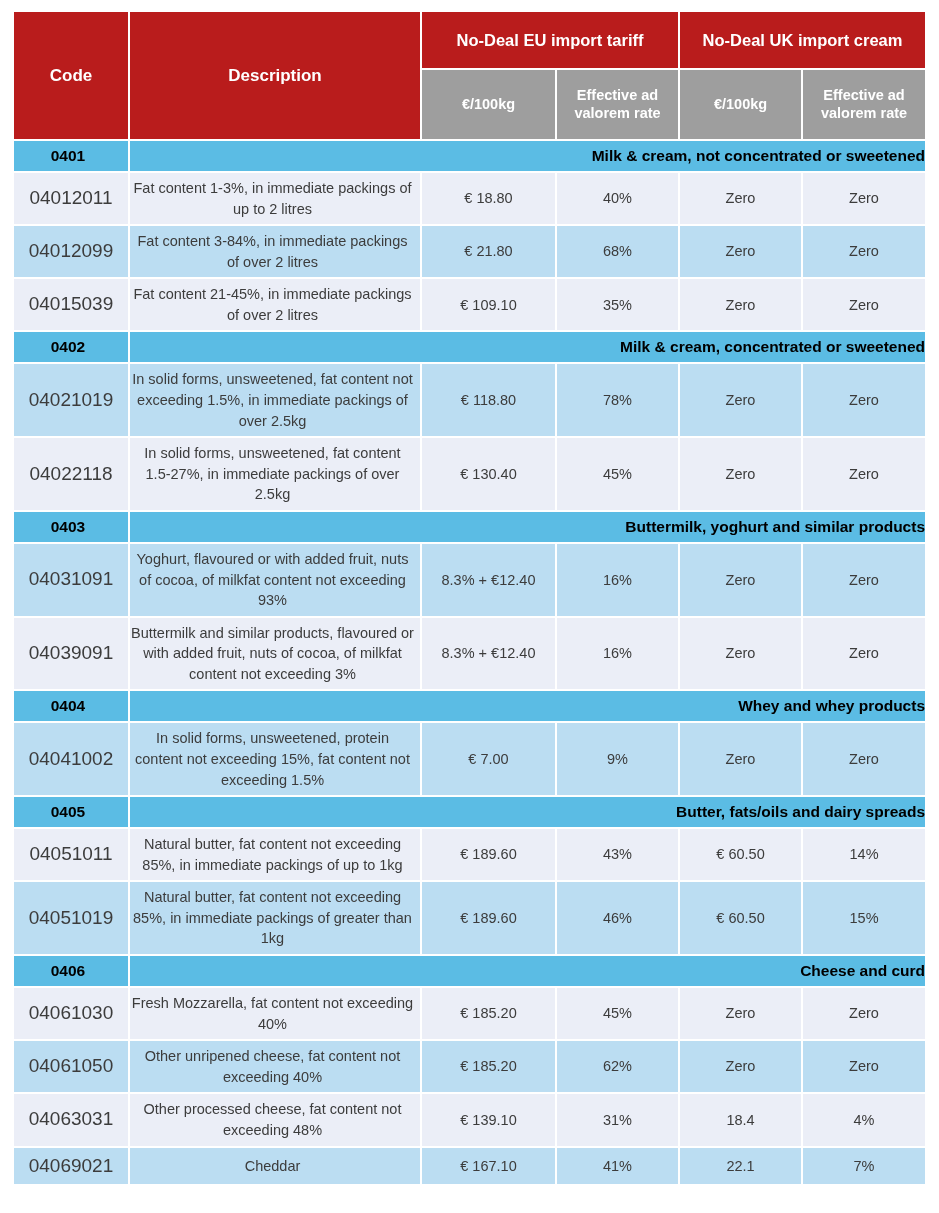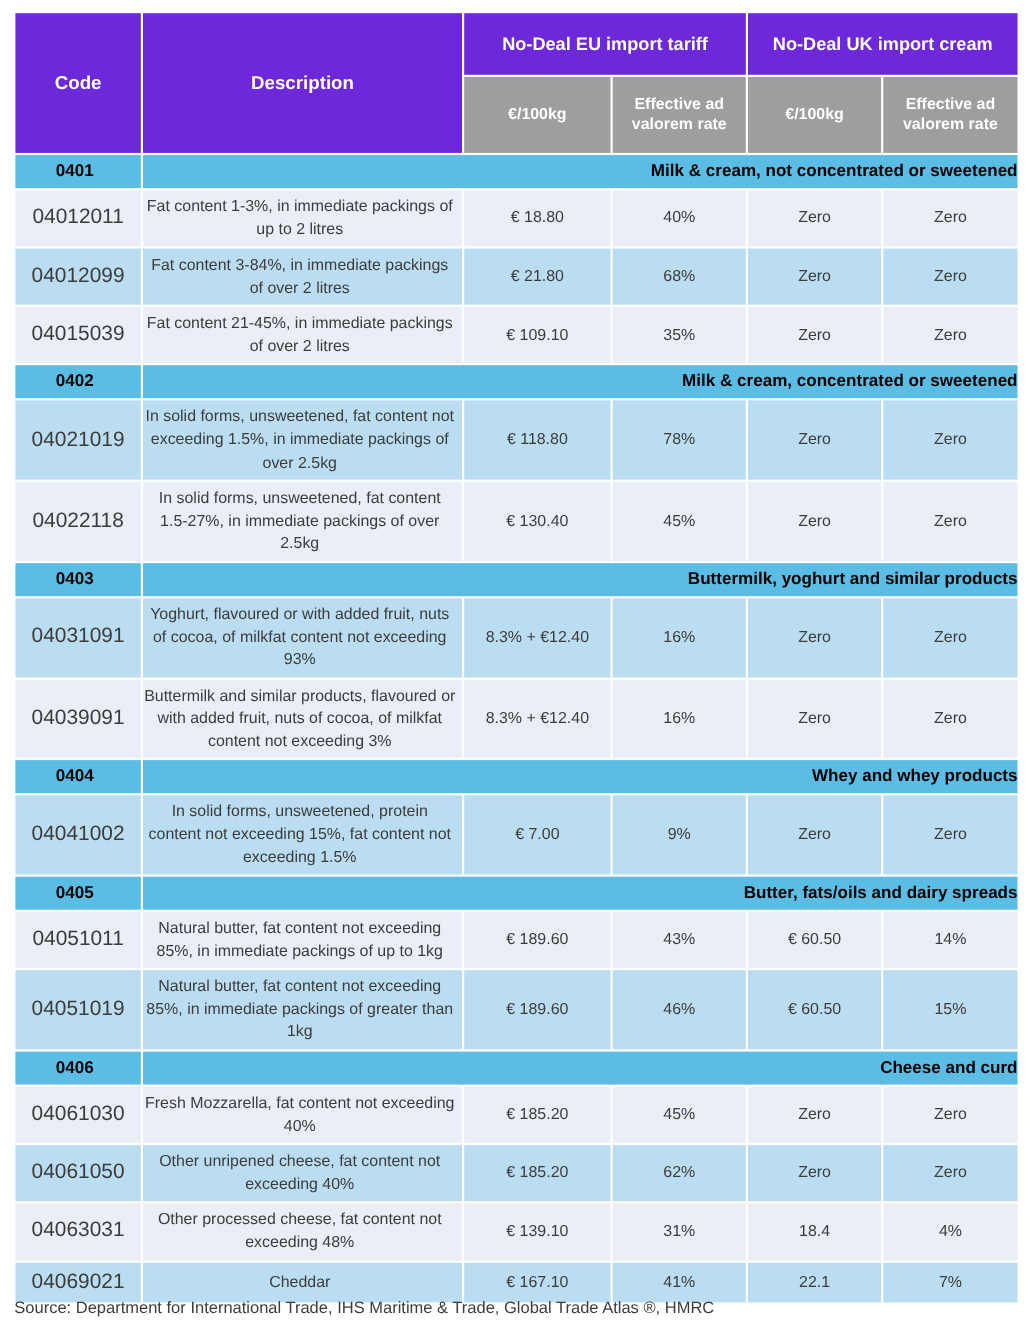--- a/index.html
+++ b/index.html
@@ -33,21 +33,21 @@
   
   col.c-code  { width: 114px; }
   col.c-desc  { width: 290px; }
   col.c-eu1   { width: 133px; }
   col.c-eu2   { width: 121px; }
   col.c-uk1   { width: 121px; }
   col.c-uk2   { width: 122px; }
 
   
   th.h-main {
-    background: #6d28d9;
+    background: #b91c1c;
     color: #ffffff;
     font-size: 17px;
     font-weight: bold;
     text-align: center;
     vertical-align: middle;
     padding: 4px 2px;
     border: 0;
   }
   th.h-tall { height: 118px; }
   th.h-group { height: 48px; font-size: 16.5px; }
@@ -271,15 +271,14 @@
           <td class="cell code">04069021</td>
           <td class="cell desc">Cheddar</td>
           <td class="cell">€ 167.10</td>
           <td class="cell">41%</td>
           <td class="cell">22.1</td>
           <td class="cell">7%</td>
         </tr>
       </tbody>
   </table>
 
-  <div class="source">Source: Department for International Trade, IHS Maritime &amp; Trade, Global Trade Atlas ®, HMRC</div>
 
 </div>
 
 </body></html>

